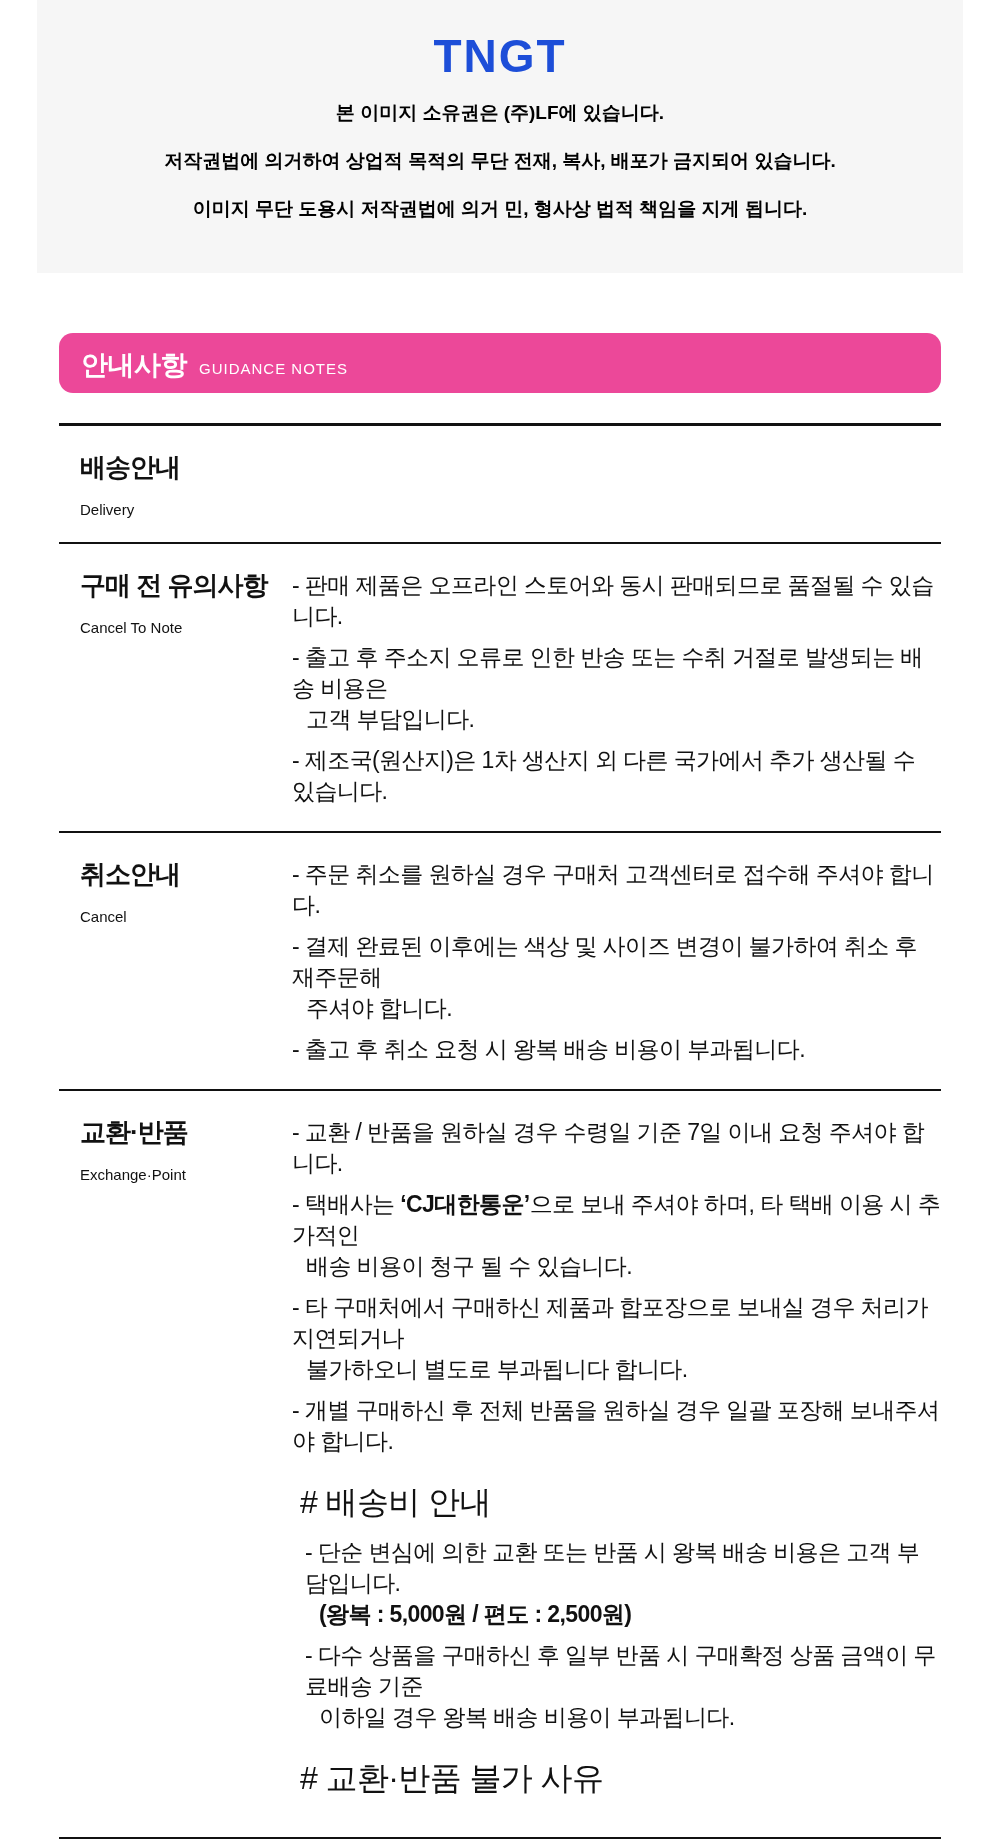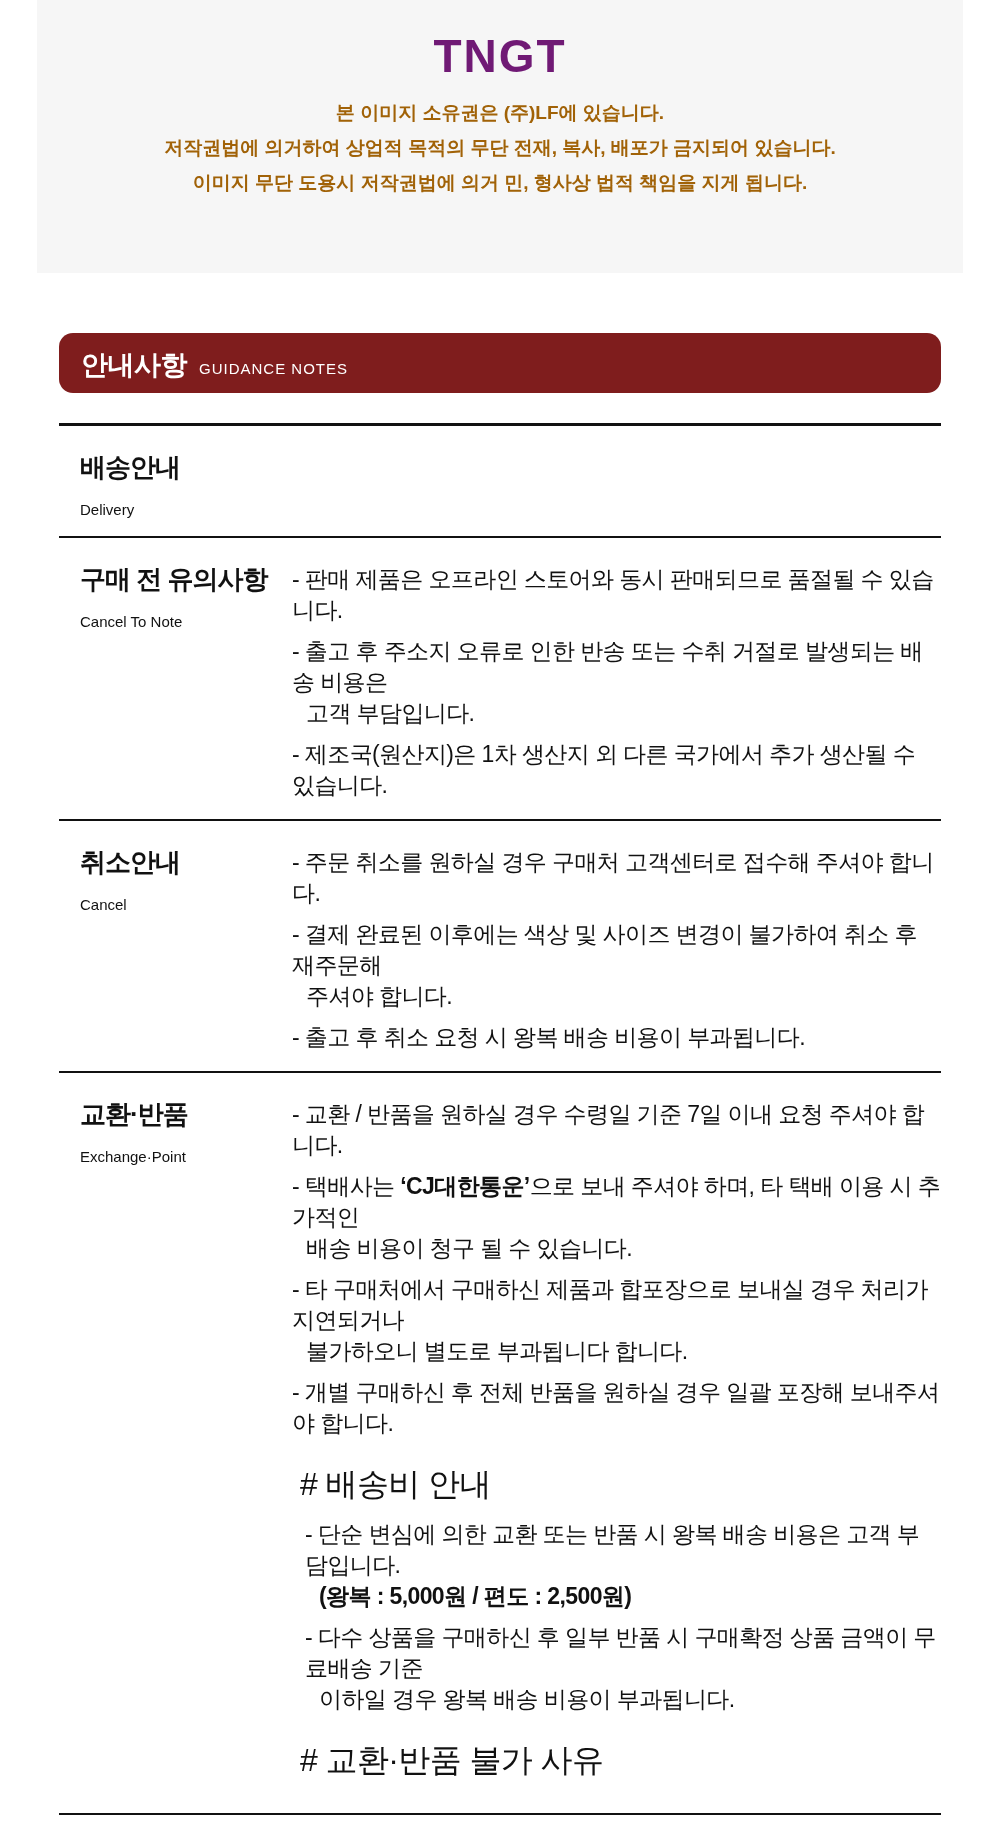--- a/index.html
+++ b/index.html
@@ -5,36 +5,36 @@
   html, body { margin:0; padding:0; }
   body {
     width:1000px; min-height:1848px; background:#ffffff;
     font-family:"Liberation Sans","DejaVu Sans",sans-serif;
     color:#111111;
   }
   .copyright {
     margin:0 37px; height:273px; background:#f6f6f6;
     text-align:center; box-sizing:border-box; padding-top:32px;
   }
-  .brand { font-size:46px; font-weight:800; letter-spacing:2px; line-height:1.05; color:#701a75; }
+  .brand { font-size:46px; font-weight:800; letter-spacing:2px; line-height:1.05; color:#1d4ed8; }
   .copy-lines { margin-top:15px; }
-  .copy-lines p { margin:0; font-size:19px; line-height:35px; font-weight:600; color:#a16207; }
+  .copy-lines p { margin:13px; font-size:19px; line-height:35px; font-weight:600; color:#000000; }
 
   .content { margin:0 59px; }
 
   .title-bar {
     margin-top:60px; height:60px; box-sizing:border-box;
-    background:#7f1d1d; border-radius:14px; color:#ffffff;
+    background:#ec4899; border-radius:14px; color:#ffffff;
     padding:14px 0 0 22px;
   }
   .title-ko { font-size:27px; font-weight:700; letter-spacing:-0.5px; }
   .title-en { font-size:15px; font-weight:500; letter-spacing:1px; margin-left:12px; }
 
   .sections { margin-top:30px; border-top:3px solid #111; }
-  section.row { display:flex; padding:24px 0 18px; border-bottom:2px solid #111; }
+  section.row { display:flex; padding:24px 0 24px; border-bottom:2px solid #111; }
   .left { width:233px; flex-shrink:0; box-sizing:border-box; padding-left:21px; }
   .left h3 { margin:0; font-size:26px; font-weight:700; letter-spacing:-1px; }
   .left .sub { margin-top:16px; font-size:15px; font-weight:400; color:#111; }
   .right { flex:1; padding-top:2px; }
 
   .bullet { margin-bottom:10px; font-size:23px; line-height:31px; letter-spacing:-0.6px; }
   .bullet:last-child { margin-bottom:0; }
   .bl { display:block; }
   .bl.cont { padding-left:14px; }
   .bl .b { font-weight:700; }

